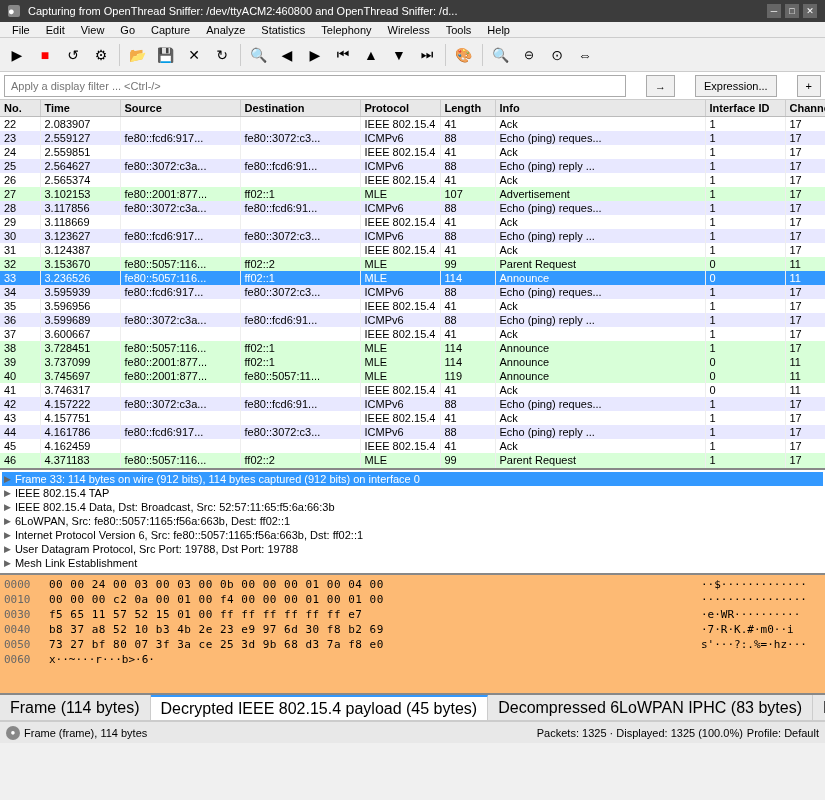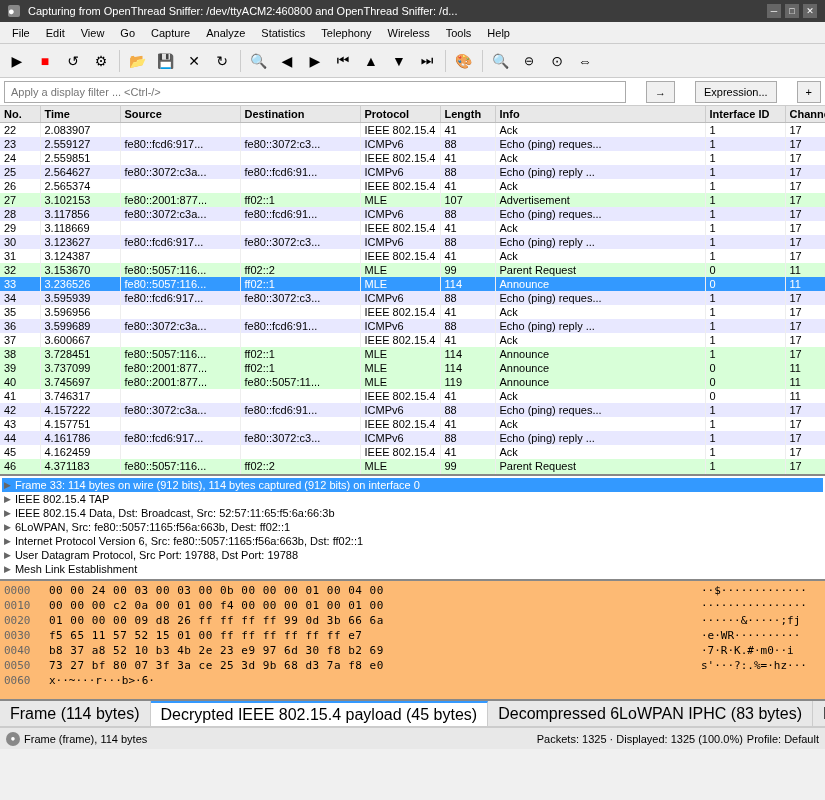--- a/index.html
+++ b/index.html
@@ -6,21 +6,21 @@
     body { font-family: 'Segoe UI', Arial, sans-serif; font-size: 11px; background: #f0f0f0; color: #000; width: 825px; height: 800px; overflow: hidden; }
     
     
     #title-bar { background: #3c3c3c; color: #fff; display: flex; align-items: center; padding: 4px 8px; font-size: 11px; height: 22px; }
     #title-bar .app-icon { width: 12px; height: 12px; background: #888; border-radius: 2px; margin-right: 8px; flex-shrink: 0; }
     #title-bar .title { flex: 1; font-size: 11px; }
     #title-bar .win-controls { display: flex; gap: 4px; }
     #title-bar .win-btn { width: 14px; height: 14px; background: #666; border: none; cursor: pointer; font-size: 9px; color: #fff; display: flex; align-items: center; justify-content: center; }
     
     
-    #menu-bar { background: #f0f0f0; display: flex; align-items: center; padding: 2px 4px; height: 22px; border-bottom: 1px solid #ccc; }
+    #menu-bar { background: #f0f0f0; display: flex; align-items: center; padding: 2px 4px; height: 16px; border-bottom: 1px solid #ccc; }
     .menu-item { padding: 2px 8px; cursor: pointer; font-size: 11px; }
     
     
     #toolbar { background: #f0f0f0; display: flex; align-items: center; padding: 2px 4px; height: 34px; border-bottom: 1px solid #ccc; gap: 2px; }
     .tb-btn { width: 26px; height: 26px; border: 1px solid transparent; background: transparent; cursor: pointer; display: flex; align-items: center; justify-content: center; font-size: 14px; border-radius: 2px; }
     .tb-sep { width: 1px; height: 22px; background: #ccc; margin: 0 3px; }
     
     
     #filter-bar { display: flex; align-items: center; padding: 3px 4px; height: 28px; border-bottom: 1px solid #ccc; background: #fff; gap: 20px; }
     #filter-input { flex: 1; height: 22px; border: 1px solid #aaa; padding: 2px 6px; font-size: 11px; background: #fff; }
@@ -477,25 +477,20 @@
       <span class="hex-offset">0000</span>
       <span class="hex-bytes">00 00 24 00 03 00 03 00  0b 00 00 00 01 00 04 00</span>
       <span class="hex-ascii">··$·············</span>
     </div>
     <div class="hex-row">
       <span class="hex-offset">0010</span>
       <span class="hex-bytes">00 00 00 c2 0a 00 01 00  f4 00 00 00 01 00 01 00</span>
       <span class="hex-ascii">················</span>
     </div>
     <div class="hex-row">
-      <span class="hex-offset">0020</span>
-      <span class="hex-bytes">01 00 00 00 09 d8 26 ff  ff ff ff 99 0d 3b 66 6a</span>
-      <span class="hex-ascii">······&amp;·····;fj</span>
-    </div>
-    <div class="hex-row">
       <span class="hex-offset">0030</span>
       <span class="hex-bytes">f5 65 11 57 52 15 01 00  ff ff ff ff ff ff e7</span>
       <span class="hex-ascii">·e·WR··········</span>
     </div>
     <div class="hex-row">
       <span class="hex-offset">0040</span>
       <span class="hex-bytes">b8 37 a8 52 10 b3 4b 2e  23 e9 97 6d 30 f8 b2 69</span>
       <span class="hex-ascii">·7·R·K.#·m0··i</span>
     </div>
     <div class="hex-row">

